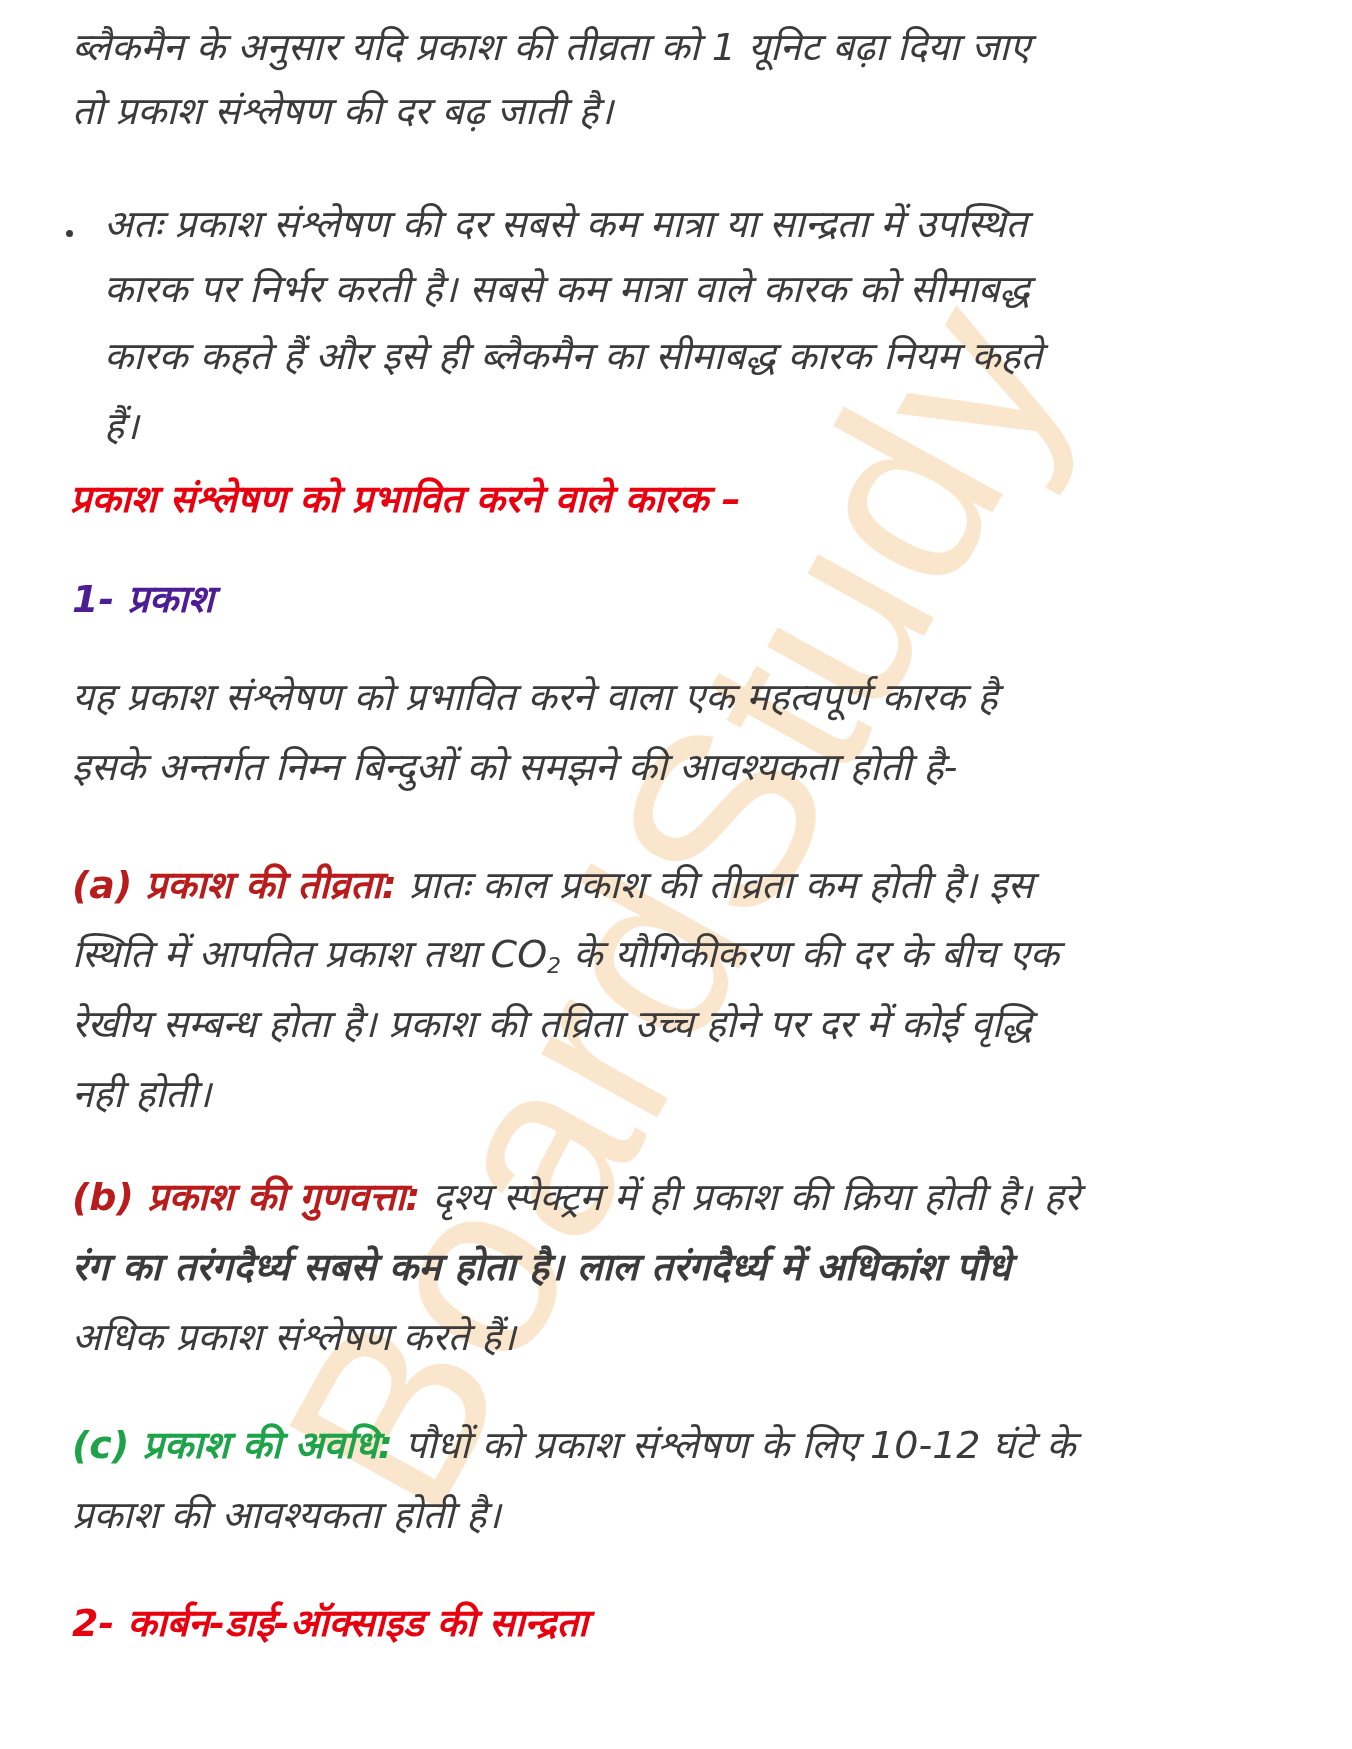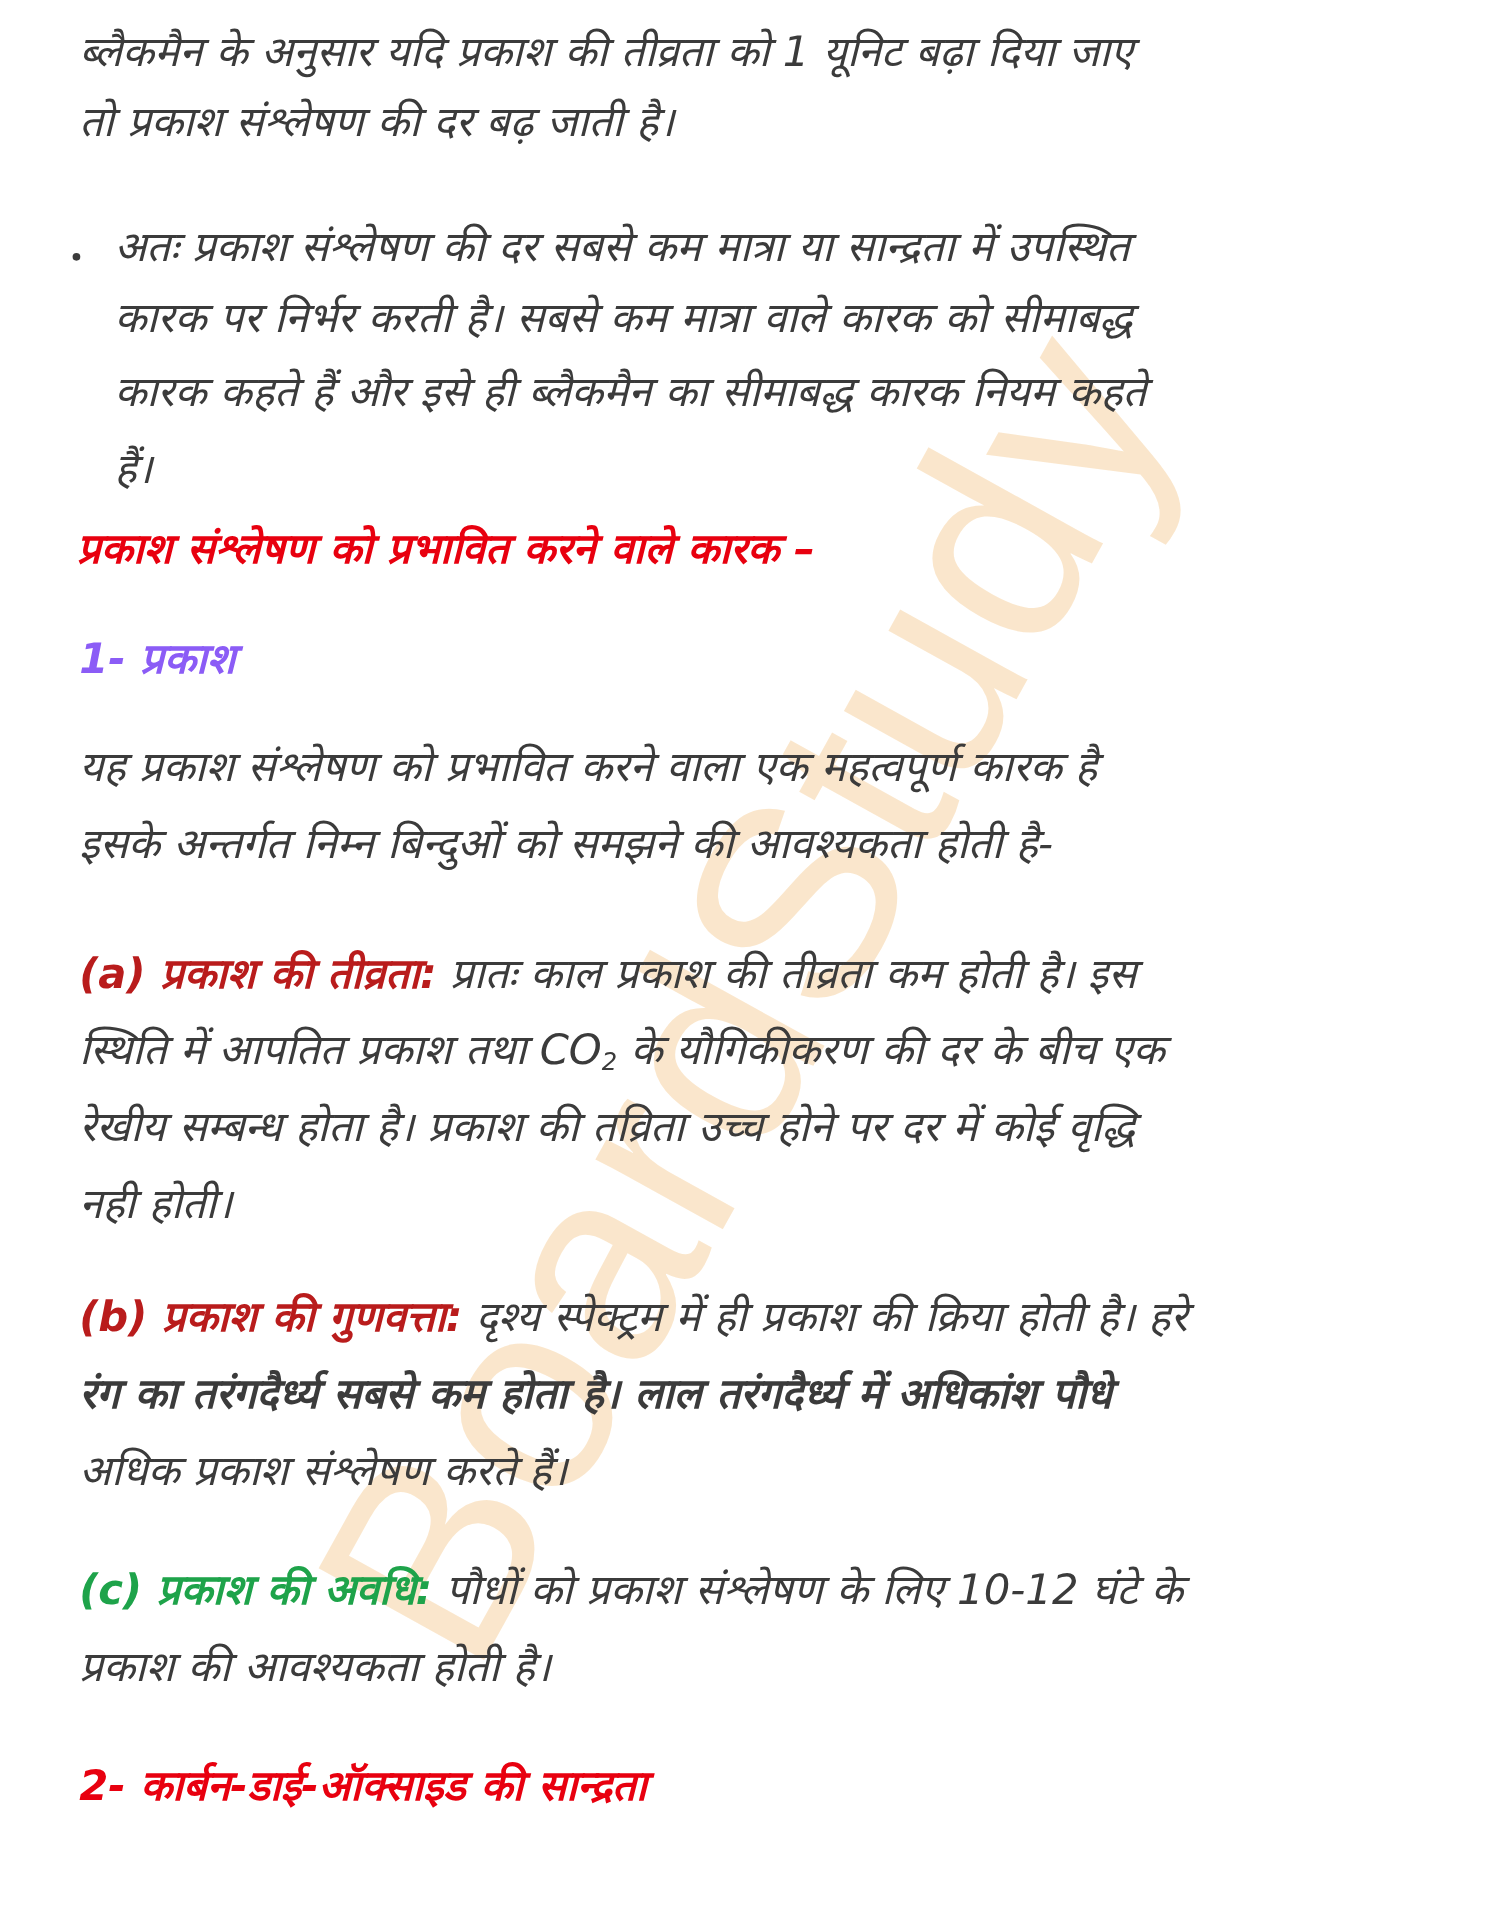--- a/index.html
+++ b/index.html
@@ -51,21 +51,21 @@
       height: 7px;
       border-radius: 50%;
       background: #3b3b3b;
     }
     .heading-red {
       color: #e8000f;
       font-weight: bold;
       font-size: 38px;
     }
     .heading-green {
-      color: #8b5cf6;
+      color: #4c1d95;
       font-weight: bold;
       font-size: 38px;
     }
     .label-blue {
       color: #b91c1c;
       font-weight: bold;
     }
     .label-green {
       color: #1ea34a;
       font-weight: bold;

